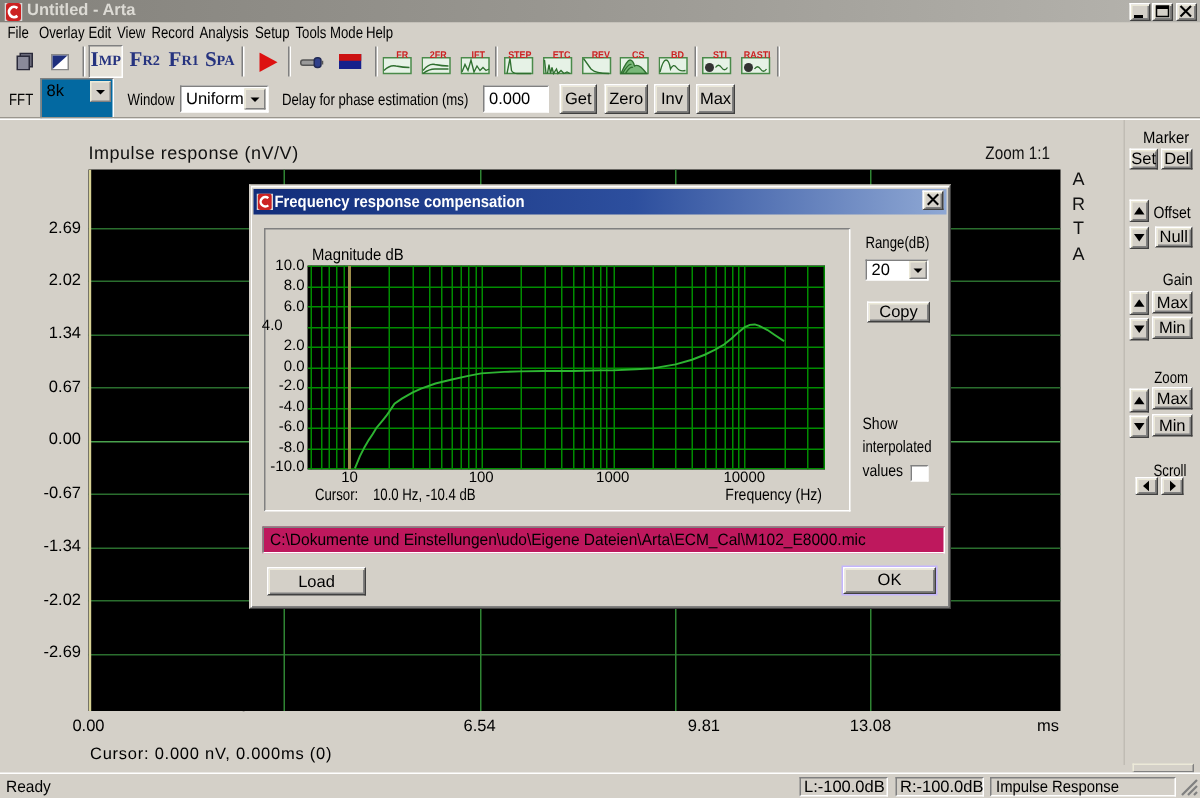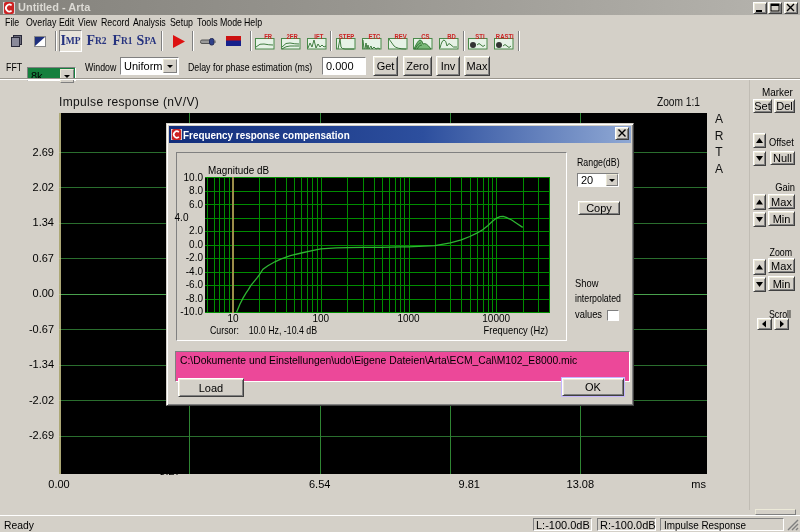--- a/index.html
+++ b/index.html
@@ -202,21 +202,21 @@
         <g stroke="#2f6f2f" fill="none" stroke-width="0.9" transform="translate(0,3)">
           <circle cx="5" cy="9" r="3" fill="#333" stroke="none"></circle>
           <path d="M9 10 q2 -3 4 0 q2 3 4 0"></path>
         </g>
         <text x="2" y="6" font-size="6.5" font-weight="bold" fill="#cc2222" font-family="Liberation Sans" transform="scale(0.92,1)">RASTI</text>
       </svg>
     </div>
 <div style="position:absolute;left:518px;top:31px;width:2px;height:20px;border-left:1px solid #808080;border-right:1px solid #fff"></div>
 
 <div class="sx80" style="position:absolute;left:6px;top:61px;font-size:11px">FFT</div>
-<div class="sunkflat" style="position:absolute;left:27px;top:67px;width:49px;height:14px;background:#15803d">
+<div class="sunkflat" style="position:absolute;left:27px;top:52px;width:49px;height:28px;background:#0369a1">
   <div style="position:absolute;left:3px;top:2px;font-size:11px">8k</div>
   <div class="raised2" style="position:absolute;right:1px;top:1px;width:14px;height:14px">
         <svg width="12" height="12">
           <path d="M3 5 L9 5 L6 8 Z" fill="#000"></path>
         </svg>
       </div>
 </div>
 <div class="sx80" style="position:absolute;left:85px;top:61px;font-size:11px">Window</div>
 <div class="sunkflat" style="position:absolute;left:120px;top:57px;width:59px;height:18px;background:#fff">
   <div style="position:absolute;left:3px;top:2px;font-size:11px">Uniform</div>
@@ -265,20 +265,21 @@
 <div style="position:absolute;left:10px;top:323.8px;width:44px;text-align:right;font-size:11px;line-height:11px">-0.67</div>
 <div style="position:absolute;left:10px;top:359.2px;width:44px;text-align:right;font-size:11px;line-height:11px">-1.34</div>
 <div style="position:absolute;left:10px;top:394.7px;width:44px;text-align:right;font-size:11px;line-height:11px">-2.02</div>
 <div style="position:absolute;left:10px;top:430.1px;width:44px;text-align:right;font-size:11px;line-height:11px">-2.69</div>
 <div style="position:absolute;left:29.0px;top:479px;width:60px;text-align:center;font-size:11px;line-height:11px">0.00</div>
 <div style="position:absolute;left:159.3px;top:466px;width:60px;text-align:left;font-size:11px;line-height:11px">3.27</div>
 <div style="position:absolute;left:289.7px;top:479px;width:60px;text-align:center;font-size:11px;line-height:11px">6.54</div>
 <div style="position:absolute;left:420.0px;top:479px;width:60px;text-align:right;font-size:11px;line-height:11px">9.81</div>
 <div style="position:absolute;left:550.3px;top:479px;width:60px;text-align:center;font-size:11px;line-height:11px">13.08</div>
 <div style="position:absolute;left:650px;top:479px;width:56px;text-align:right;font-size:11px;line-height:11px">ms</div>
+<div style="position:absolute;left:60px;top:497px;font-size:11px;letter-spacing:.5px;white-space:nowrap">Cursor: 0.000 nV, 0.000ms (0)</div>
 
 <div style="position:absolute;left:712px;top:111px;width:14px;text-align:center;font-size:12px;line-height:16.6px;color:#111">A<br>R<br>T<br>A</div>
 
 <div style="position:absolute;left:749px;top:80px;width:1px;height:430px;background:#c0bcb4"></div>
 <div class="sx90" style="position:absolute;left:762px;top:86px;font-size:11px">Marker</div>
 <div class="raised btnlabel" style="position:absolute;left:753px;top:99px;width:19px;height:14px">Set</div>
 <div class="raised btnlabel" style="position:absolute;left:774px;top:99px;width:21px;height:14px">Del</div>
 
 <div class="raised" style="position:absolute;left:753px;top:133px;width:13px;height:15px">
       <svg width="11" height="13">
@@ -440,21 +441,21 @@
 <div style="position:absolute;left:160px;top:280.3px;width:43px;text-align:right;font-size:10px;line-height:10px">-6.0</div>
 <div style="position:absolute;left:160px;top:293.8px;width:43px;text-align:right;font-size:10px;line-height:10px">-8.0</div>
 <div style="position:absolute;left:160px;top:307.3px;width:43px;text-align:right;font-size:10px;line-height:10px">-10.0</div>
 <div style="position:absolute;left:203.0px;top:314px;width:60px;text-align:center;font-size:10px;line-height:10px">10</div>
 <div style="position:absolute;left:290.8px;top:314px;width:60px;text-align:center;font-size:10px;line-height:10px">100</div>
 <div style="position:absolute;left:378.5px;top:314px;width:60px;text-align:center;font-size:10px;line-height:10px">1000</div>
 <div style="position:absolute;left:466.2px;top:314px;width:60px;text-align:center;font-size:10px;line-height:10px">10000</div>
 <div class="sx80" style="position:absolute;left:210px;top:324px;font-size:11px">Cursor:&nbsp;&nbsp;&nbsp;&nbsp;10.0 Hz, -10.4 dB</div>
 <div class="sxr85" style="position:absolute;left:448px;top:324px;width:100px;text-align:right;font-size:11px">Frequency (Hz)</div>
 
-<div class="sunkflat" style="position:absolute;left:175px;top:351px;width:455px;height:31px;background:#ec4899">
+<div class="sunkflat" style="position:absolute;left:175px;top:351px;width:455px;height:18px;background:#be185d">
       <div class="sx94" style="position:absolute;left:4px;top:2px;font-size:11px">C:\Dokumente und Einstellungen\udo\Eigene Dateien\Arta\ECM_Cal\M102_E8000.mic</div>
     </div>
 
 <div class="raised btnlabel" style="position:absolute;left:178px;top:378px;width:66px;height:19px">Load</div>
 <div style="position:absolute;left:561px;top:377px;width:64px;height:20px;background:#c4b5fd">
       <div class="raised btnlabel" style="position:absolute;left:1px;top:1px;width:62px;height:18px">OK</div>
     </div>
 
 <div class="sx80" style="position:absolute;left:577px;top:156px;font-size:11px">Range(dB)</div>
 <div class="sunkflat" style="position:absolute;left:577px;top:173px;width:42px;height:14px;background:#fff">

